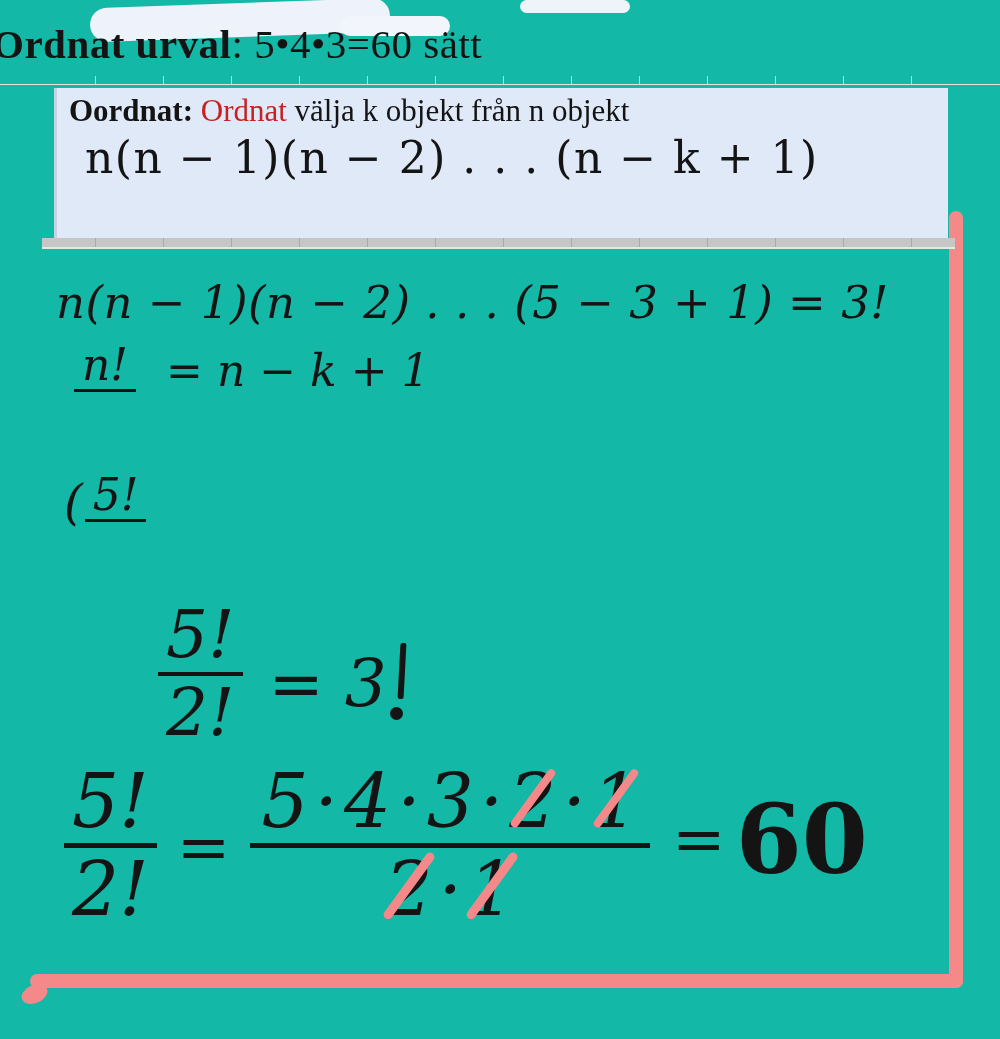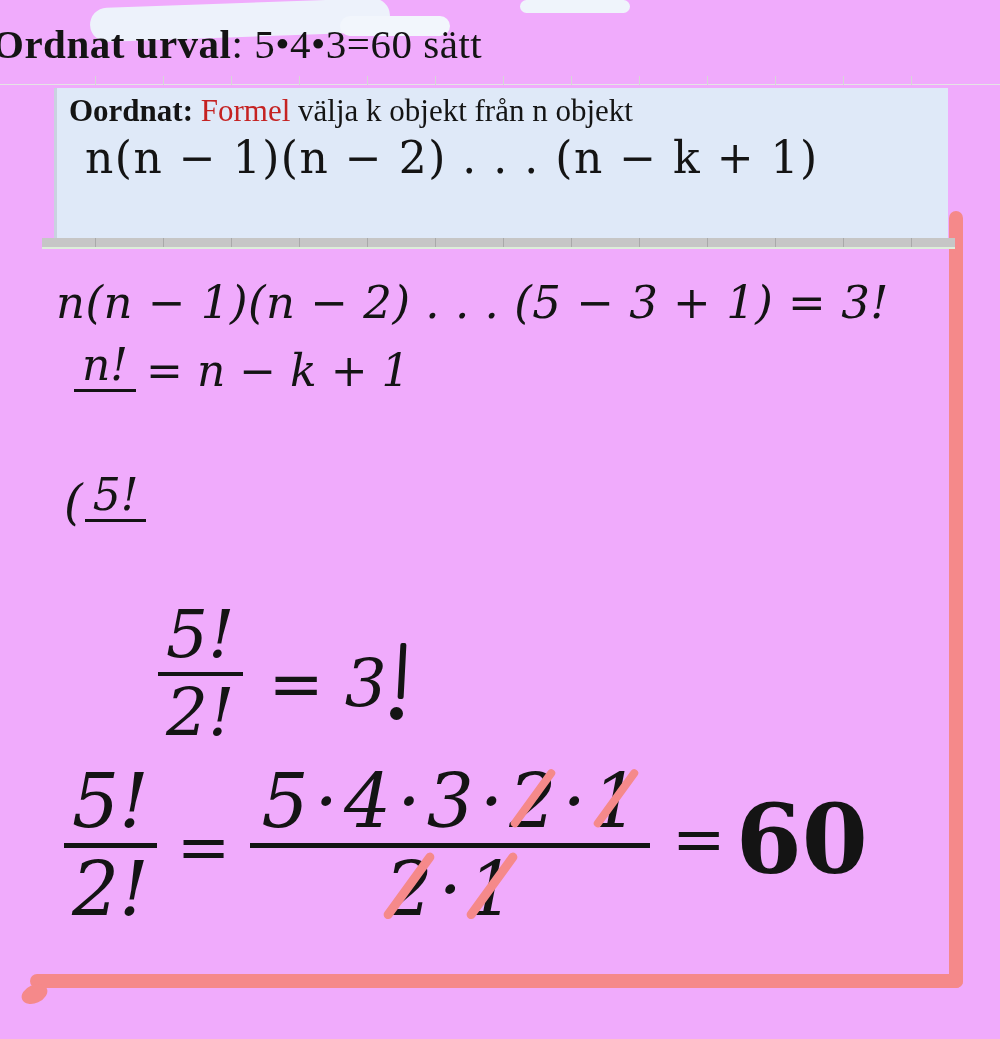--- a/index.html
+++ b/index.html
@@ -3,21 +3,21 @@
 <meta charset="utf-8">
 <style>
   :root{
     --highlight-box:#dfe9f8;
     --annotation:#f5898a;
     --red-text:#c52222;
     --ink:#141414;
   }
   html,body{margin:0;padding:0;background:#fff;}
   .page{
-    position:relative;width:1000px;height:1039px;background:#f0abfc;
+    position:relative;width:1000px;height:1039px;background:#14b8a6;
     overflow:hidden;font-family:"Liberation Serif",serif;color:var(--ink);
   }
   
   .smudge{position:absolute;background:#edf2fb;border-radius:20px;}
   .smudge.s1{left:90px;top:3px;width:300px;height:34px;transform:rotate(-2deg);}
   .smudge.s2{left:340px;top:16px;width:110px;height:20px;background:#f2f6fc;border-radius:12px;}
   .smudge.s3{left:520px;top:0px;width:110px;height:13px;background:#eff4fb;border-radius:10px;}
   
   .title{position:absolute;left:-8px;top:20px;font-size:41px;letter-spacing:.5px;white-space:nowrap;}
   .title .b{font-weight:bold;}
@@ -44,21 +44,21 @@
     border-bottom:2px solid #ddeeda;z-index:2;}
   
   .math{font-family:"DejaVu Serif",serif;font-style:italic;white-space:nowrap;}
   .line-expanded{position:absolute;left:56px;top:276px;font-size:45px;letter-spacing:.5px;}
   .row{position:absolute;display:flex;align-items:center;}
   .frac{display:inline-flex;flex-direction:column;align-items:center;}
   .frac .num,.frac .den{padding:0 8px;line-height:1.12;}
   .frac .bar{align-self:stretch;height:3px;background:var(--ink);}
   
   .row-general{left:74px;top:340px;font-size:44px;}
-  .row-general .rhs{margin-left:10px;transform:translateY(4px);font-style:italic;}
+  .row-general .rhs{margin-left:30px;transform:translateY(4px);font-style:italic;}
   
   .row-sub{left:64px;top:468px;font-size:44px;}
   .row-sub .open{font-size:48px;margin-right:2px;transform:translateY(6px);}
   .row-sub .rhs{font-size:41px;margin-left:16px;transform:translateY(6px);}
   
   .row-simple{left:158px;top:598px;font-size:66px;}
   .row-simple .bar{height:4px;}
   .row-simple .rhs-sim{position:relative;margin-left:26px;transform:translateY(10px);}
   .excl-bar{position:absolute;right:-18px;top:-2px;width:6px;height:56px;background:var(--ink);
     border-radius:2px;transform:rotate(3deg);}
@@ -105,21 +105,21 @@
       <i style="left: 408px;"></i>
       <i style="left: 476px;"></i>
       <i style="left: 544px;"></i>
       <i style="left: 612px;"></i>
       <i style="left: 680px;"></i>
       <i style="left: 748px;"></i>
       <i style="left: 816px;"></i>
     </div>
 
   <div class="formel-box">
-    <div class="formel-heading"><span class="b">Oordnat: </span><span class="red">Formel</span><span> välja k objekt från n objekt</span></div>
+    <div class="formel-heading"><span class="b">Oordnat: </span><span class="red">Ordnat</span><span> välja k objekt från n objekt</span></div>
     <div class="formel-math">n(n − 1)(n − 2) . . . (n − k + 1)</div>
   </div>
 
   <div class="gridband"></div>
   <div class="ticks ticks-band">
       <i style="left: 0px;"></i>
       <i style="left: 68px;"></i>
       <i style="left: 136px;"></i>
       <i style="left: 204px;"></i>
       <i style="left: 272px;"></i>

